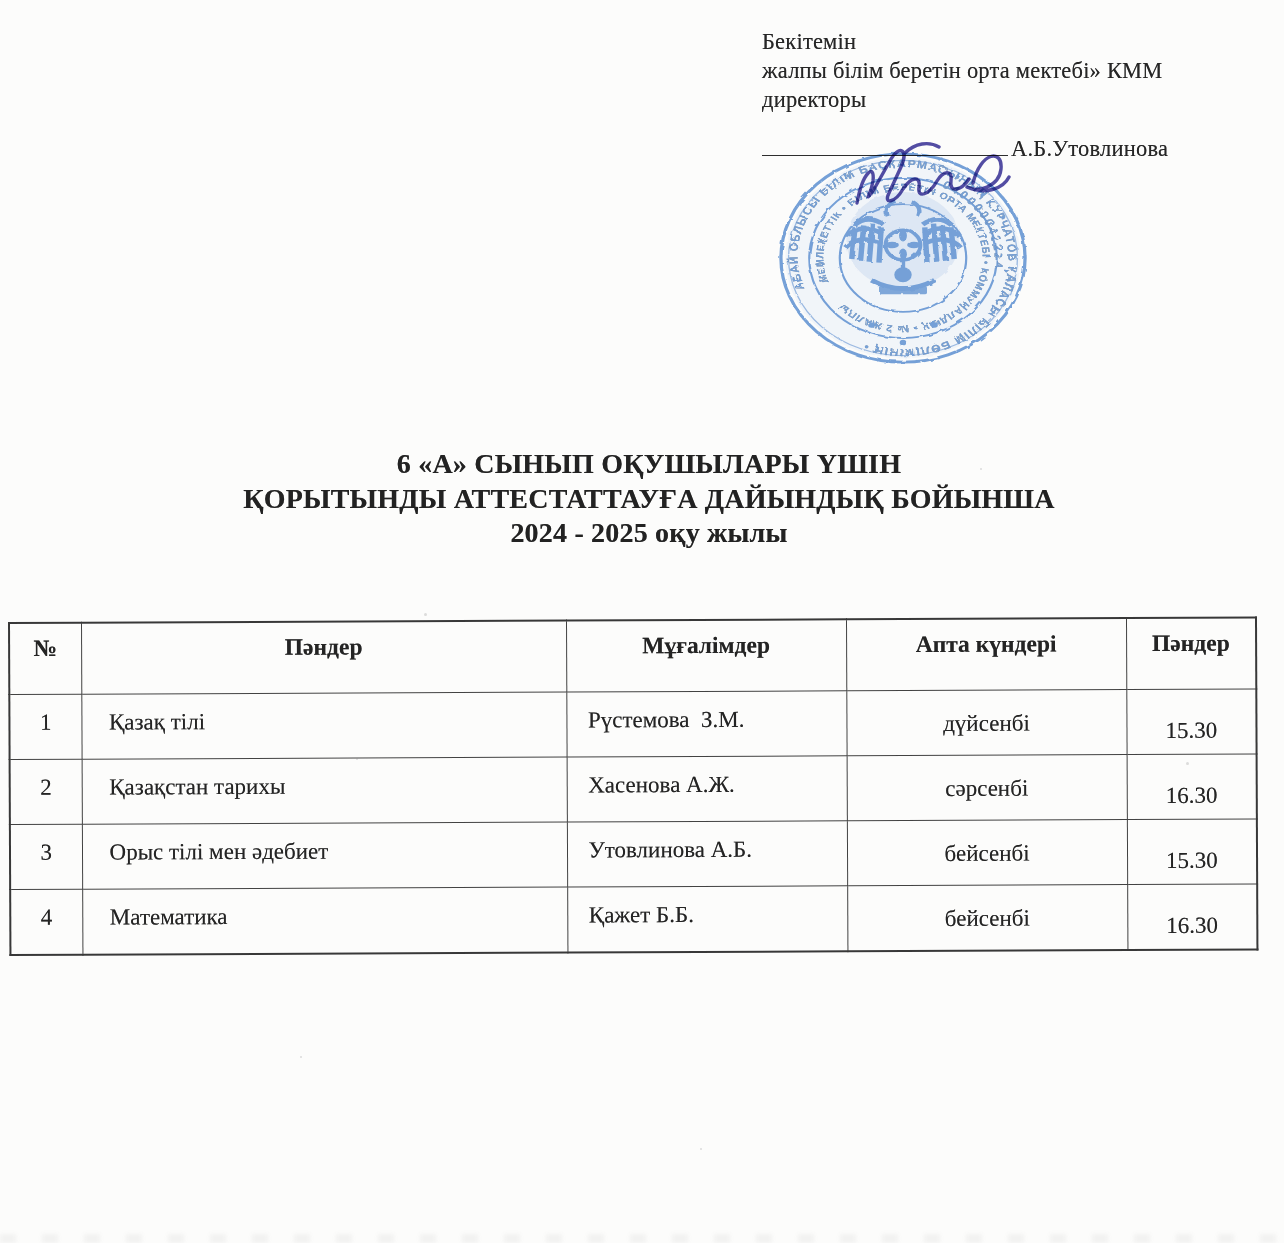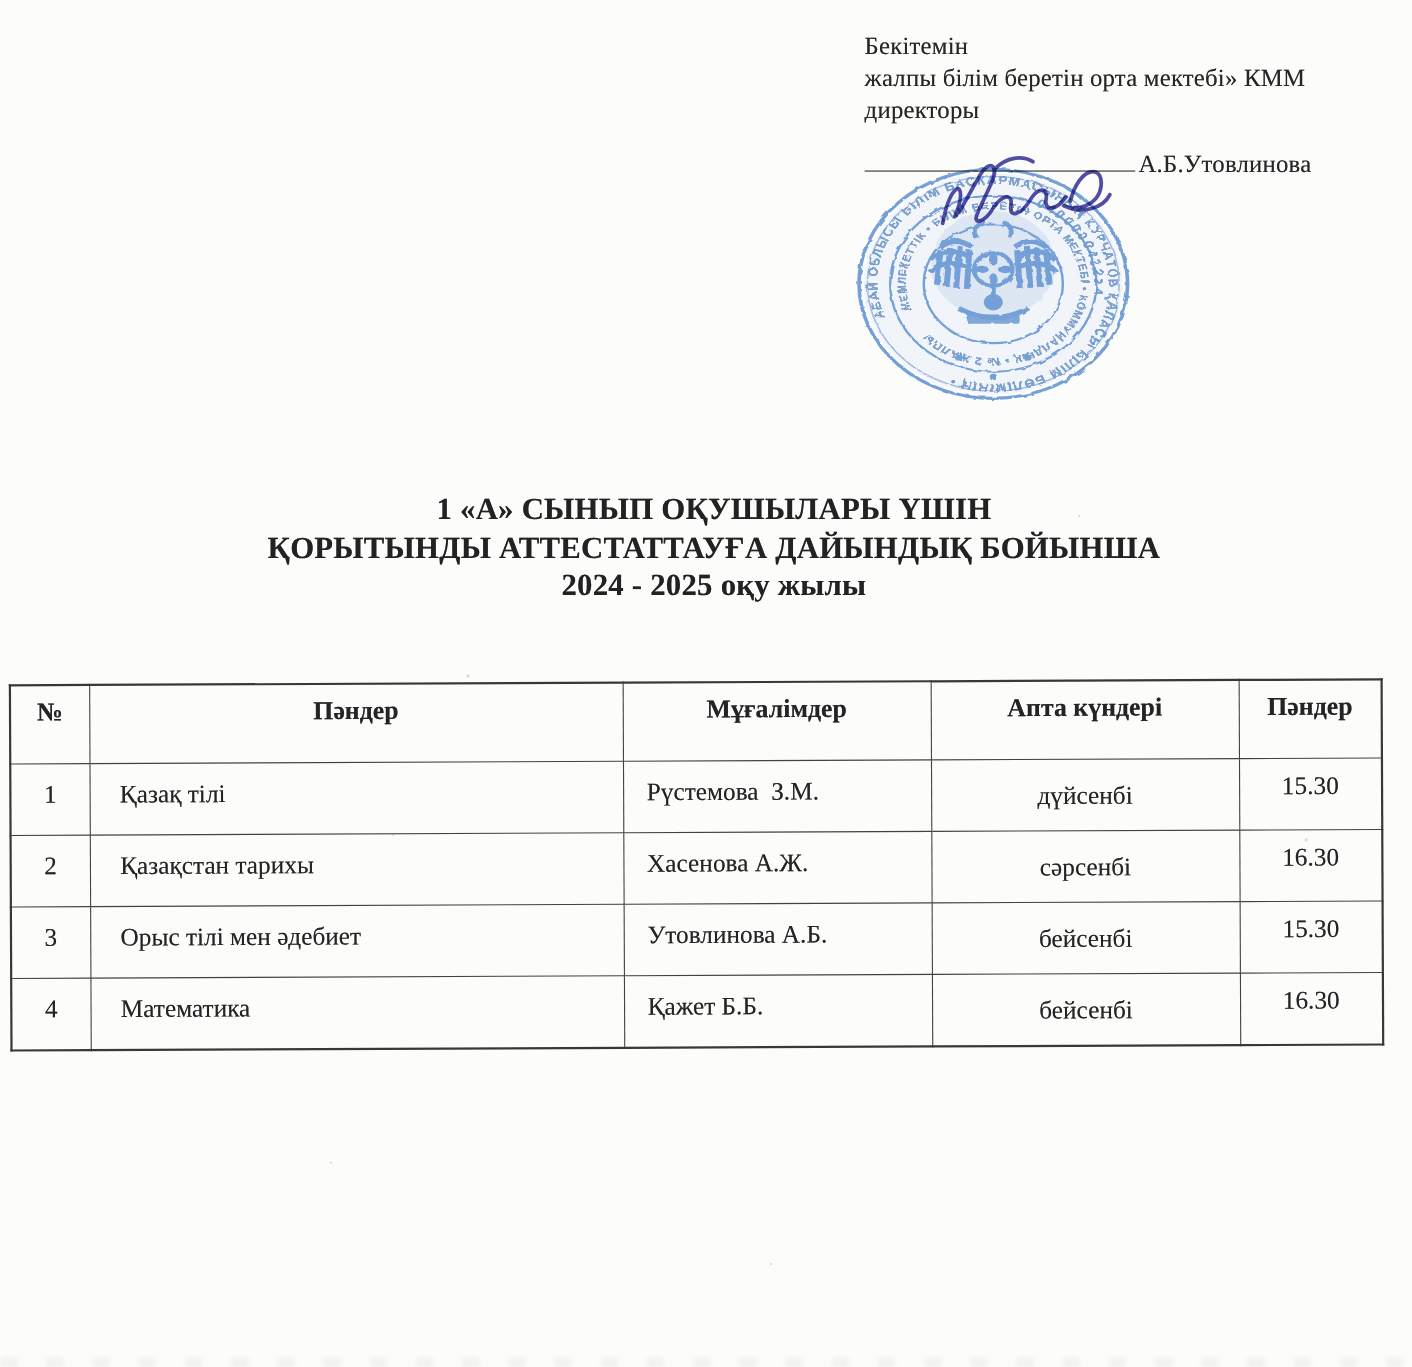--- a/index.html
+++ b/index.html
@@ -8,21 +8,21 @@
     width:1284px;height:1243px;
     background:#fcfcfb;
     font-family:"Liberation Serif", serif;
     color:#262626;
     overflow:hidden;
     text-shadow:0 0 .6px rgba(42,42,42,.55);
   }
 
   
   .approval{
-    position:absolute;left:786px;top:27px;width:492px;
+    position:absolute;left:762px;top:27px;width:492px;
     font-size:22.5px;line-height:29px;letter-spacing:.2px;
   }
   .approval .line{white-space:nowrap;}
   .sig-row{margin-top:20px;white-space:nowrap;height:26px;font-family:Liberation Serif, serif;}
   .sig-line{
     display:inline-block;width:246px;height:19px;
     border-bottom:1.8px solid #2e2e2e;vertical-align:baseline;
   }
   .sig-name{margin-left:3px;}
 
@@ -76,21 +76,21 @@
   }
   .schedule thead th{
     font-weight:bold;font-size:23.5px;height:58px;
     padding-top:11px;text-align:center;
   }
   .schedule tbody tr{height:65px;}
   td.c0{text-align:center;padding-top:15px;}
   td.c1{text-align:left;padding:15px 8px 0 27px;}
   td.c2{text-align:left;padding:15px 8px 0 21px;}
   td.c3{text-align:center;padding-top:20px;}
-  td.c4{text-align:center;padding-top:12px;}
+  td.c4{text-align:center;padding-top:28px;}
 
   
   .speck{position:absolute;border-radius:50%;background:#8a8a8a;opacity:.28;}
   .bottom-noise{
     position:absolute;left:0;right:0;bottom:0;height:9px;
     background:repeating-linear-gradient(90deg,
       rgba(110,110,110,.14) 0 16px, transparent 16px 42px);
     opacity:.5;filter:blur(2px);
   }
 </style>
@@ -173,21 +173,21 @@
     </g>
   </svg>
 
   <svg class="signature" viewBox="0 0 190 95" xmlns="http://www.w3.org/2000/svg">
     <path d="M12,70 C18,38 30,30 28,48 C26,62 18,70 28,58 L46,26 C54,12 64,16 56,34 L44,60 C38,72 50,70 58,56 C66,44 76,42 74,54 C72,66 84,62 92,48 C98,38 108,36 106,48 C104,60 116,58 124,46"></path>
     <path d="M128,50 C136,18 158,16 156,36 C154,54 132,60 122,54 C140,62 158,56 164,44"></path>
     <path d="M60,20 C70,10 84,8 94,14"></path>
   </svg>
 
   <div class="title">
-    <div>1 «А» СЫНЫП ОҚУШЫЛАРЫ ҮШІН</div>
+    <div>6 «А» СЫНЫП ОҚУШЫЛАРЫ ҮШІН</div>
     <div>ҚОРЫТЫНДЫ АТТЕСТАТТАУҒА ДАЙЫНДЫҚ БОЙЫНША</div>
     <div>2024 - 2025 оқу жылы</div>
   </div>
 
   <table class="schedule">
     <colgroup>
       <col style="width:72px">
         <col style="width:485px">
         <col style="width:280px">
         <col style="width:280px">

